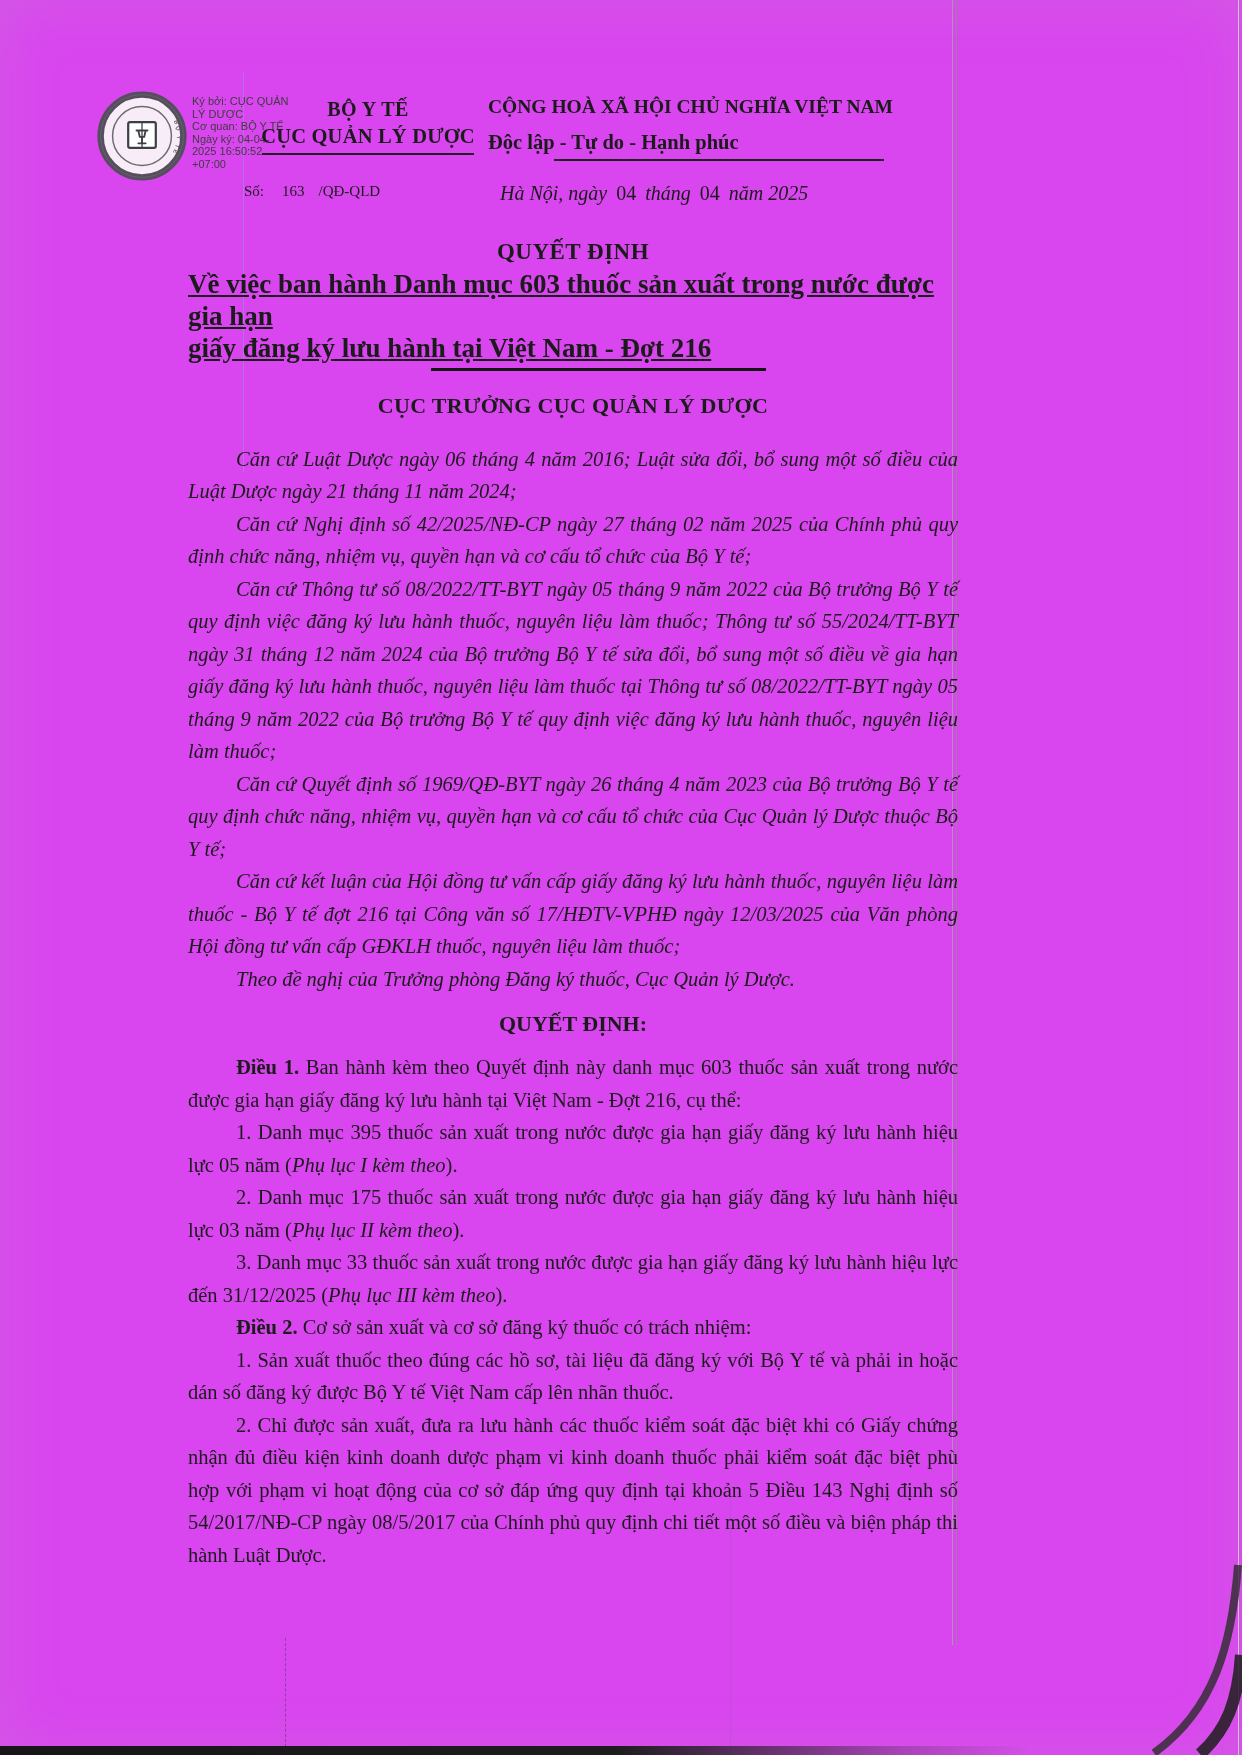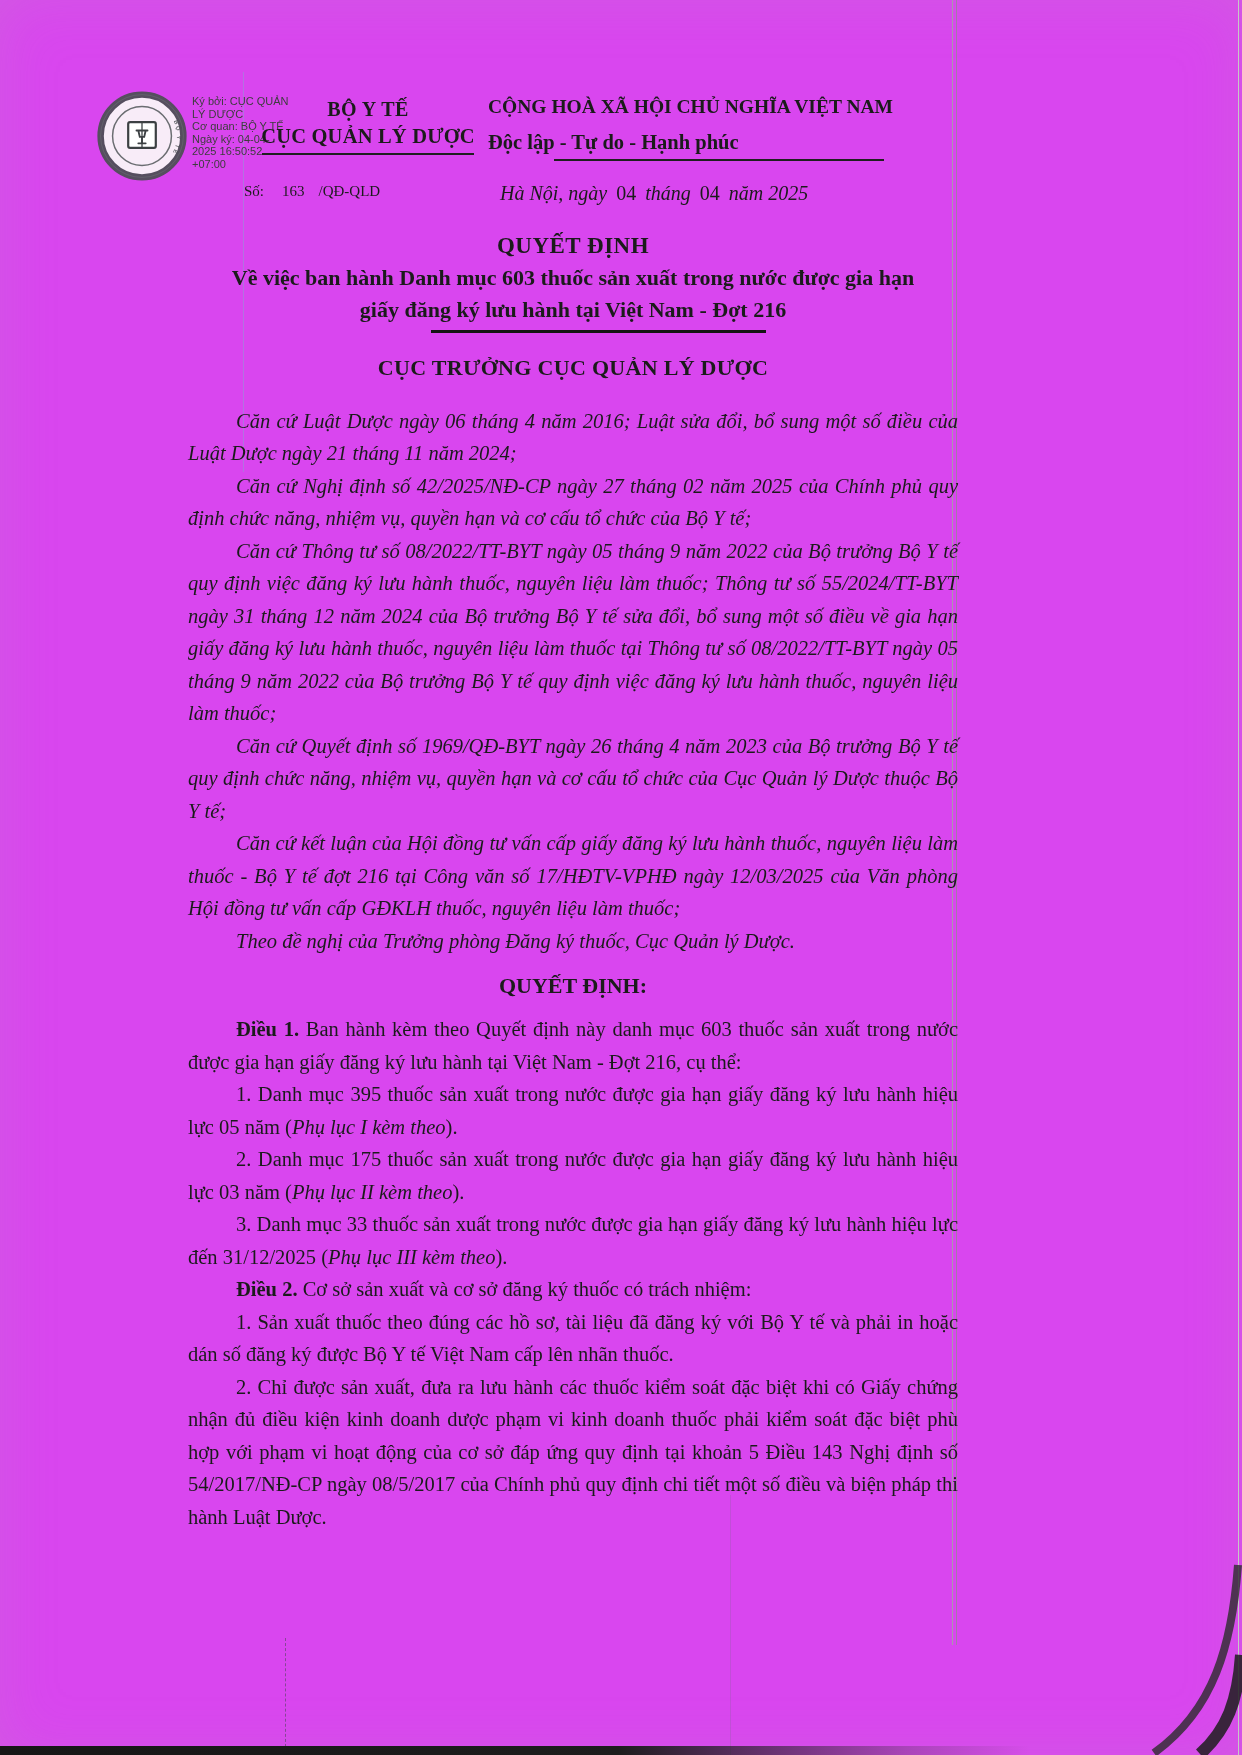--- a/index.html
+++ b/index.html
@@ -36,23 +36,23 @@
   .rule-left{width:212px;height:2px;background:#1f1f1f;margin:5px auto 0 auto;}
   .so-line{position:absolute;left:244px;top:183px;font-size:15px;white-space:nowrap;}
   .so-line .num{padding:0 14px 0 18px;}
   .head-right{position:absolute;left:488px;top:96px;width:462px;text-align:left;}
   .head-right .n1{font-size:19.5px;font-weight:bold;white-space:nowrap;}
   .head-right .n2{font-size:20.5px;font-weight:bold;margin-top:13px;}
   .rule-right{width:330px;height:2px;background:#1f1f1f;margin:5px auto 0 auto;}
   .date-line{position:absolute;left:500px;top:182px;width:440px;text-align:left;font-size:20px;font-style:italic;white-space:nowrap;}
   .date-line .plain{font-style:normal;padding:0 9px;}
   
-  .content{position:absolute;left:188px;top:233px;width:770px;}
+  .content{position:absolute;left:188px;top:239px;width:770px;}
   .doc-kind{text-align:center;font-size:23px;font-weight:bold;letter-spacing:.5px;}
-  .subject{text-align:center;font-size:22px;font-weight:bold;line-height:32px;margin-top:3px;}
+  .subject{text-align:left;font-size:27px;font-weight:bold;line-height:32px;margin-top:3px;text-decoration:underline;}
   .title-rule{width:335px;height:2.5px;background:#141414;margin:4px auto 0 auto;transform:translateX(25px);}
   .issuer{text-align:center;font-size:22px;font-weight:bold;margin:22px 0 24px 0;letter-spacing:.3px;}
   .body-p{font-size:20.5px;line-height:32.5px;text-align:justify;text-indent:48px;margin:0;}
   .preamble .body-p{font-style:italic;}
   .decision-head{text-align:center;font-size:22px;font-weight:bold;margin:16px 0 14px 0;}
   .b{font-weight:bold;}
   .it{font-style:italic;}
 </style>
 </head>
 <body>

